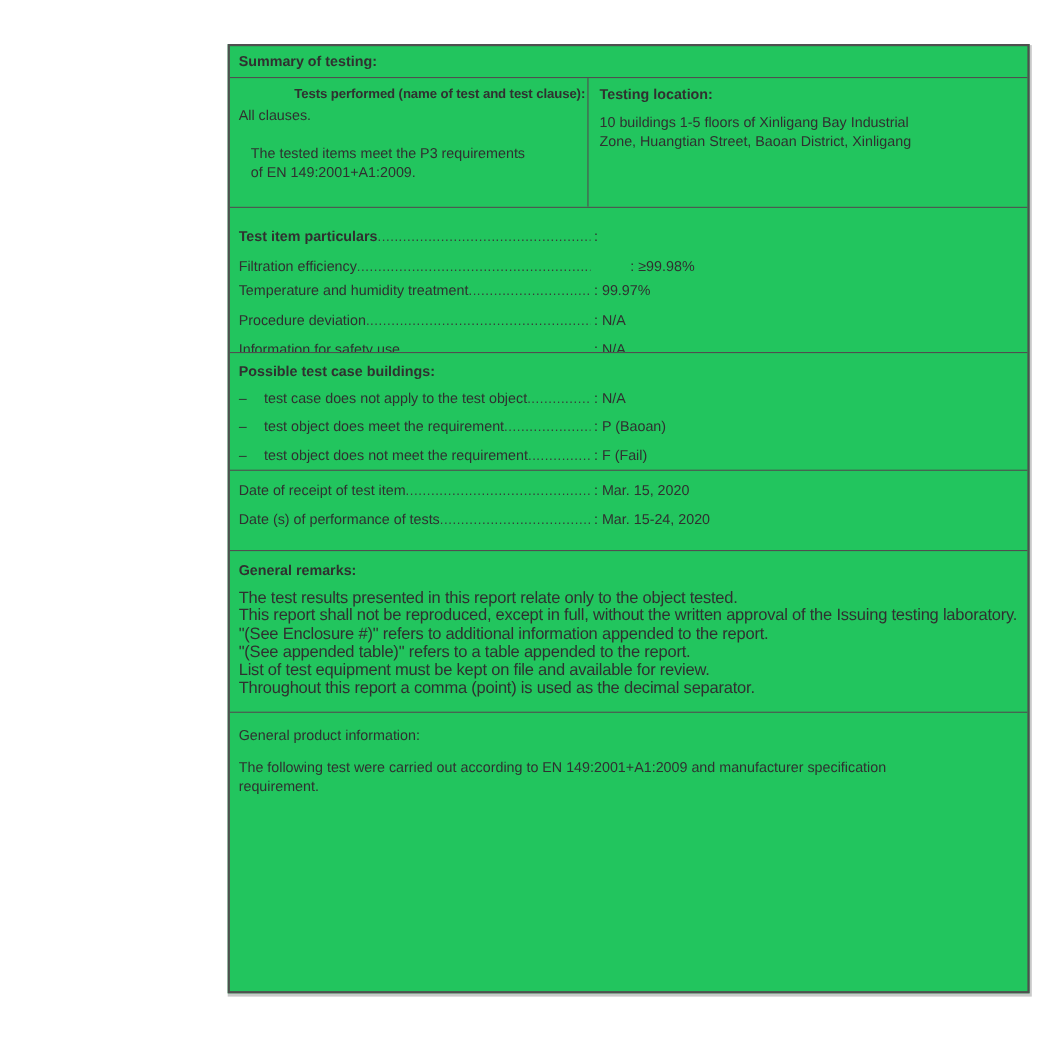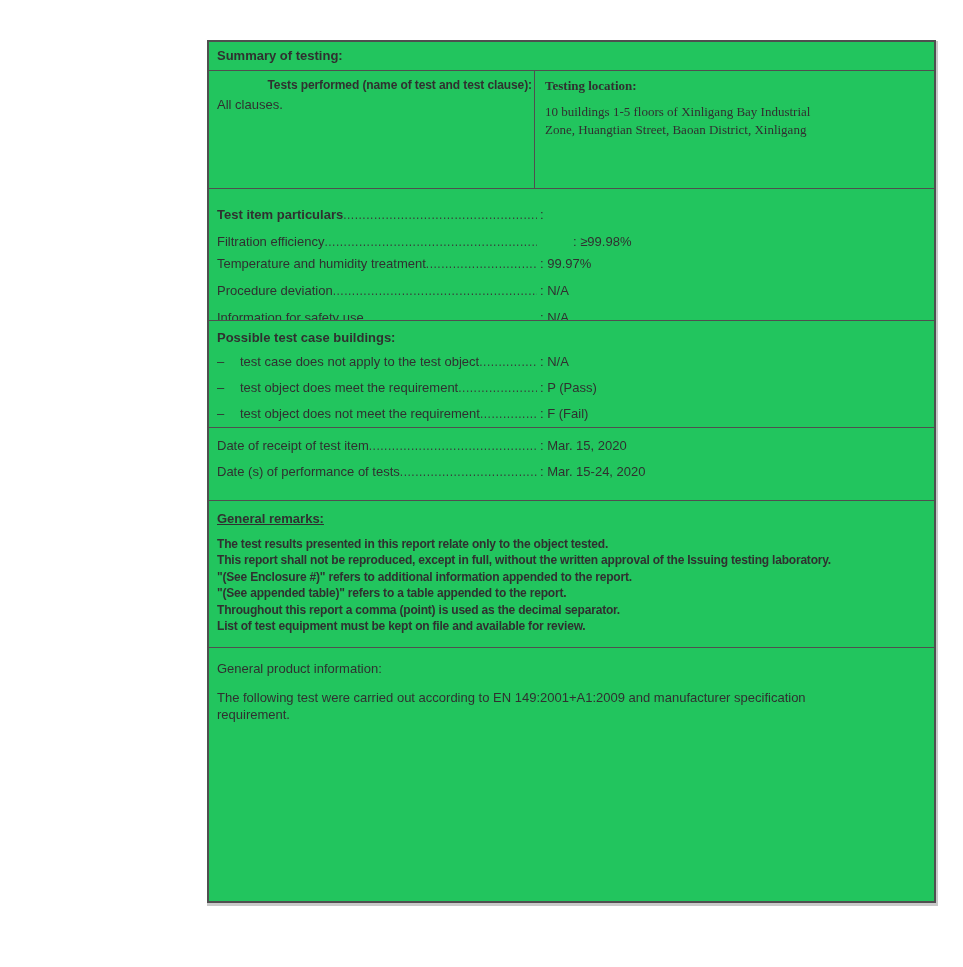--- a/index.html
+++ b/index.html
@@ -31,21 +31,21 @@
 
   .sec-split { height: 118px; display: flex; padding: 0; }
   .cell-left {
     width: 326px;
     border-right: 1.5px solid #4f4f4f;
     padding: 7px 2px 0 8px;
   }
   .cell-left .hdr { font-size: 12px; letter-spacing: -0.1px; white-space: nowrap; text-align: right; }
   .cell-left .line1 { margin-top: 5px; }
   .cell-left .result { margin-top: 19px; margin-left: 11px; line-height: 17px; }
-  .cell-right { flex: 1; padding: 7px 6px 0 10px; font-family: Liberation Serif, serif; }
+  .cell-right { flex: 1; padding: 7px 6px 0 10px; }
   .cell-right .addr { margin-top: 9px; line-height: 17.5px; }
 
   .sec-particulars { height: 132px; padding-top: 17px; }
   .sec-verdicts    { height: 107px; padding-top: 9px; }
   .sec-testing     { height: 73px;  padding-top: 9px; }
   .sec-remarks     { height: 147px; padding-top: 10px; }
   .sec-product     { flex: 1; padding-top: 13px; }
 
   .dotrow { display: flex; align-items: baseline; white-space: nowrap; line-height: 17px; }
   .lead { display: flex; width: 320px; overflow: hidden; align-items: baseline; }
@@ -56,38 +56,42 @@
     letter-spacing: 0.5px; font-size: 12px;
   }
   .val { white-space: nowrap; padding-left: 3px; }
   .dash { width: 23px; flex: none; }
 
   .mb9 { margin-bottom: 9px; }
   .mb4 { margin-bottom: 4px; gap: 33px; }
   .mb8 { margin-bottom: 8px; }
   .mb6 { margin-bottom: 6px; }
 
-  .remark-line { font-size: 12px; letter-spacing: -0.2px; line-height: 16.4px; white-space: nowrap; font-weight: bold; }
-  .remarks-head { margin-bottom: 10px; text-decoration: underline; }
+  .remark-line { font-size: 15px; letter-spacing: -0.2px; line-height: 16.4px; white-space: nowrap; }
+  .remarks-head { margin-bottom: 10px; }
   .product-head { margin-bottom: 13px; }
   .product-line { line-height: 17px; }
 </style>
 </head>
 <body>
 
 <div class="doc">
 
   <div class="sec sec-summary">
     <span class="bold">Summary of testing:</span>
   </div>
 
   <div class="sec sec-split">
     <div class="cell-left">
       <div class="bold hdr">Tests performed (name of test and test clause):</div>
       <div class="line1">All clauses.</div>
+      <div class="result">
+        <div>The tested items meet the P3 requirements</div>
+        <div>of EN 149:2001+A1:2009.</div>
+      </div>
     </div>
     <div class="cell-right">
       <div class="bold">Testing location:</div>
       <div class="addr">
         <div>10 buildings 1-5 floors of Xinligang Bay Industrial</div>
         <div>Zone, Huangtian Street, Baoan District, Xinligang</div>
       </div>
     </div>
   </div>
 
@@ -138,21 +142,21 @@
         <span class="dots"></span>
       </span>
       <span class="val">: N/A</span>
     </div>
     <div class="dotrow mb8">
       <span class="lead">
         <span class="dash">–</span>
         <span class="lbl">test object does meet the requirement</span>
         <span class="dots"></span>
       </span>
-      <span class="val">: P (Pass)</span>
+      <span class="val">: P (Baoan)</span>
     </div>
     <div class="dotrow">
       <span class="lead">
         <span class="dash">–</span>
         <span class="lbl">test object does not meet the requirement</span>
         <span class="dots"></span>
       </span>
       <span class="val">: F (Fail)</span>
     </div>
   </div>
@@ -173,22 +177,22 @@
       <span class="val">: Mar. 15-24, 2020</span>
     </div>
   </div>
 
   <div class="sec sec-remarks">
     <div class="bold remarks-head">General remarks:</div>
     <div class="remark-line">The test results presented in this report relate only to the object tested.</div>
     <div class="remark-line">This report shall not be reproduced, except in full, without the written approval of the Issuing testing laboratory.</div>
     <div class="remark-line">"(See Enclosure #)" refers to additional information appended to the report.</div>
     <div class="remark-line">"(See appended table)" refers to a table appended to the report.</div>
+    <div class="remark-line">List of test equipment must be kept on file and available for review.</div>
     <div class="remark-line">Throughout this report a comma (point) is used as the decimal separator.</div>
-    <div class="remark-line">List of test equipment must be kept on file and available for review.</div>
   </div>
 
   <div class="sec sec-product">
     <div class="product-head">General product information:</div>
     <div class="product-line">The following test were carried out according to EN 149:2001+A1:2009 and manufacturer specification</div>
     <div class="product-line">requirement.</div>
   </div>
 
 </div>
 

